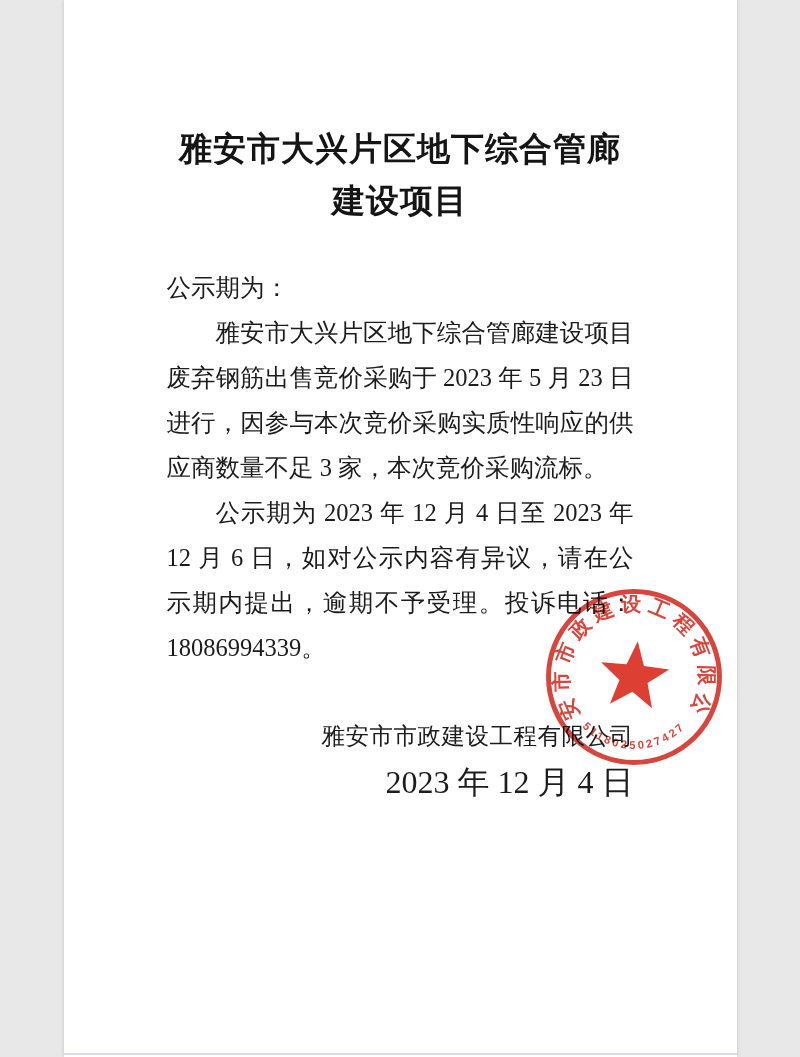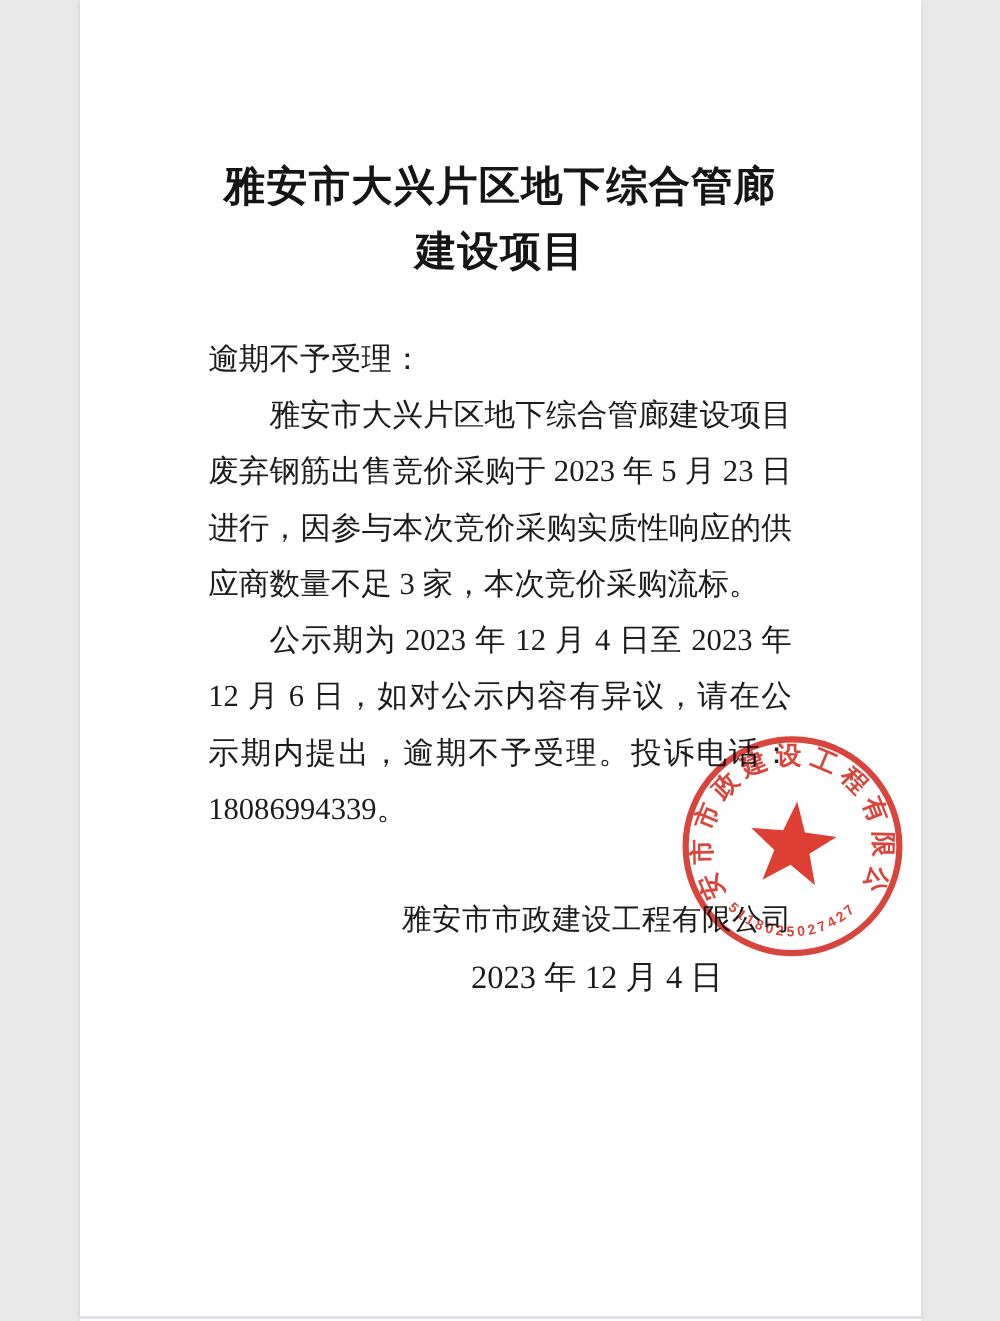--- a/index.html
+++ b/index.html
@@ -61,22 +61,23 @@
     text-align: center;
     position: relative;
     z-index: 1;
   }
   .signature .company {
     font-size: 23.5px;
     line-height: 45px;
     letter-spacing: 0.5px;
   }
   .signature .date {
-    font-size: 26px;
+    font-size: 32px;
     line-height: 46px;
+    text-align: right;
   }
 
   .seal {
     position: absolute;
     left: 480px;
     top: 587px;
     width: 180px;
     height: 180px;
     mix-blend-mode: multiply;
     opacity: 0.92;
@@ -100,21 +101,21 @@
 <body>
 
 <div class="page">
 
   <div class="content">
 
     <h1 class="title">
       <span class="title-line">雅安市大兴片区地下综合管廊建设项目</span>
     </h1>
 
-    <p class="salutation">逾期不予受理：</p>
+    <p class="salutation">公示期为：</p>
 
     <p class="para">雅安市大兴片区地下综合管廊建设项目废弃钢筋出售竞价采购于 2023 年 5 月 23 日进行，因参与本次竞价采购实质性响应的供应商数量不足 3 家，本次竞价采购流标。</p>
 
     <p class="para">公示期为 2023 年 12 月 4 日至 2023 年 12 月 6 日，如对公示内容有异议，请在公示期内提出，逾期不予受理。投诉电话：18086994339。</p>
 
     <div class="signature">
       <div class="company">雅安市市政建设工程有限公司</div>
       <div class="date">2023 年 12 月 4 日</div>
     </div>
 

